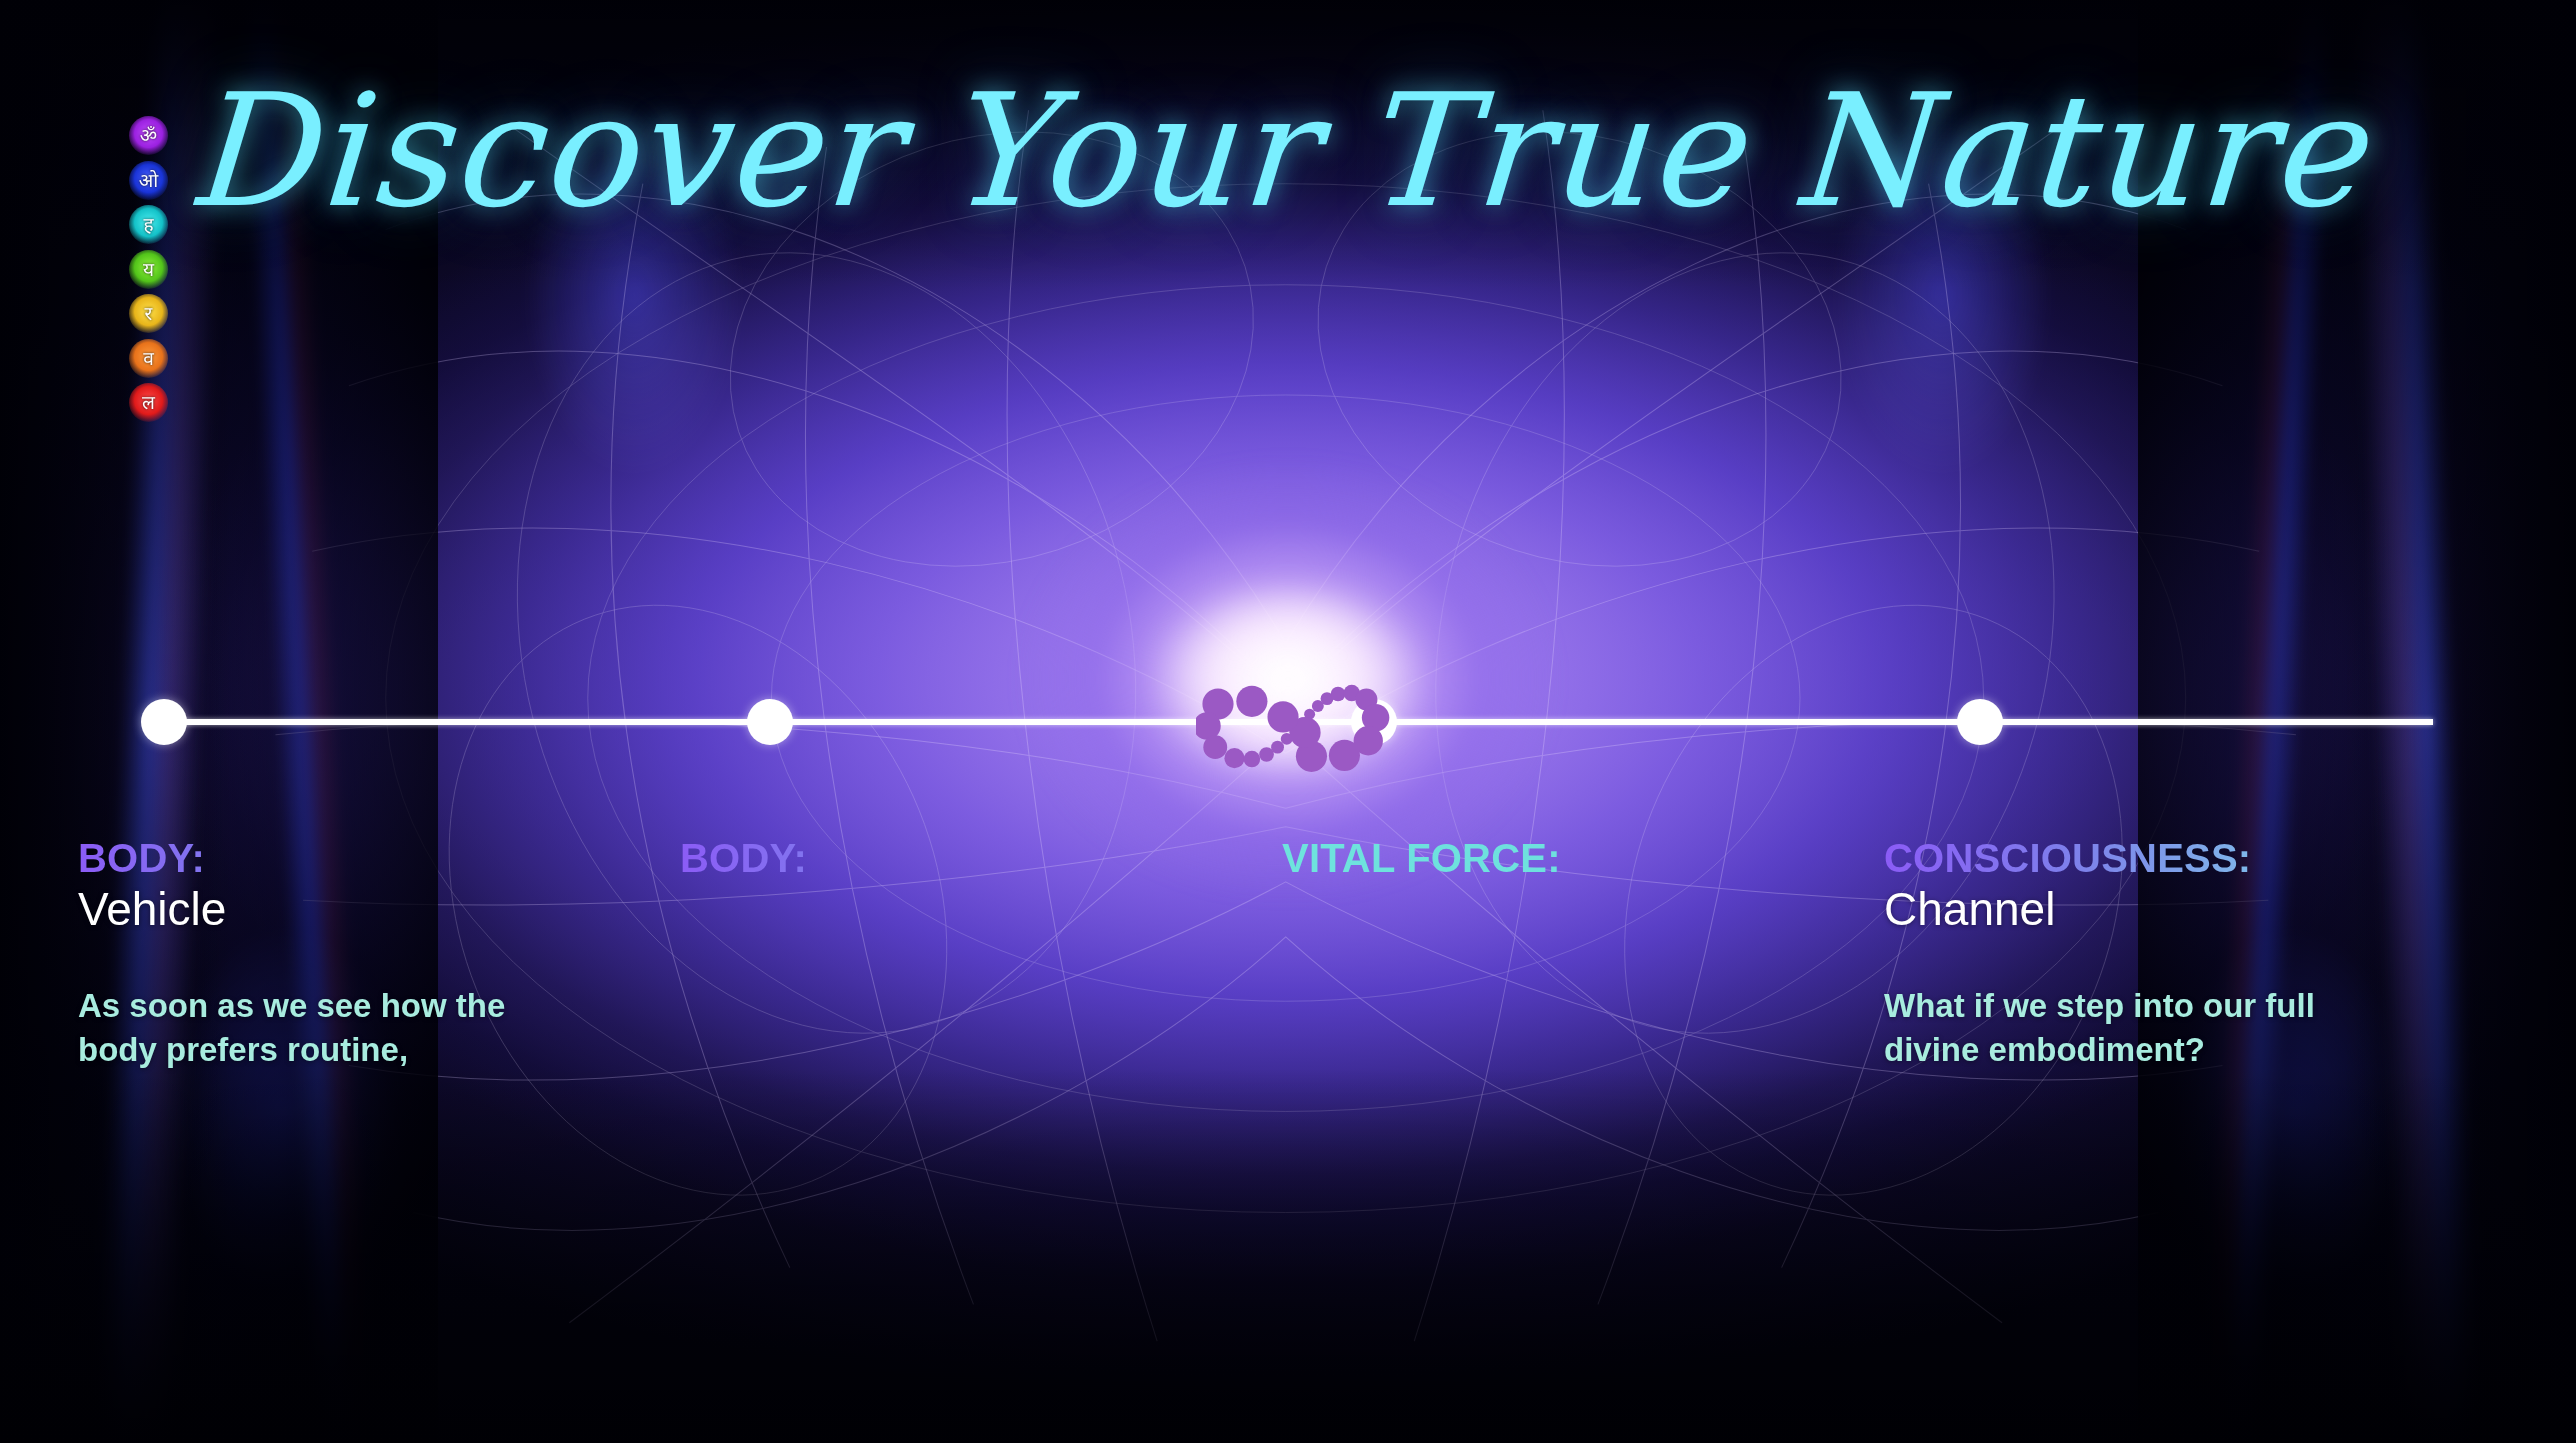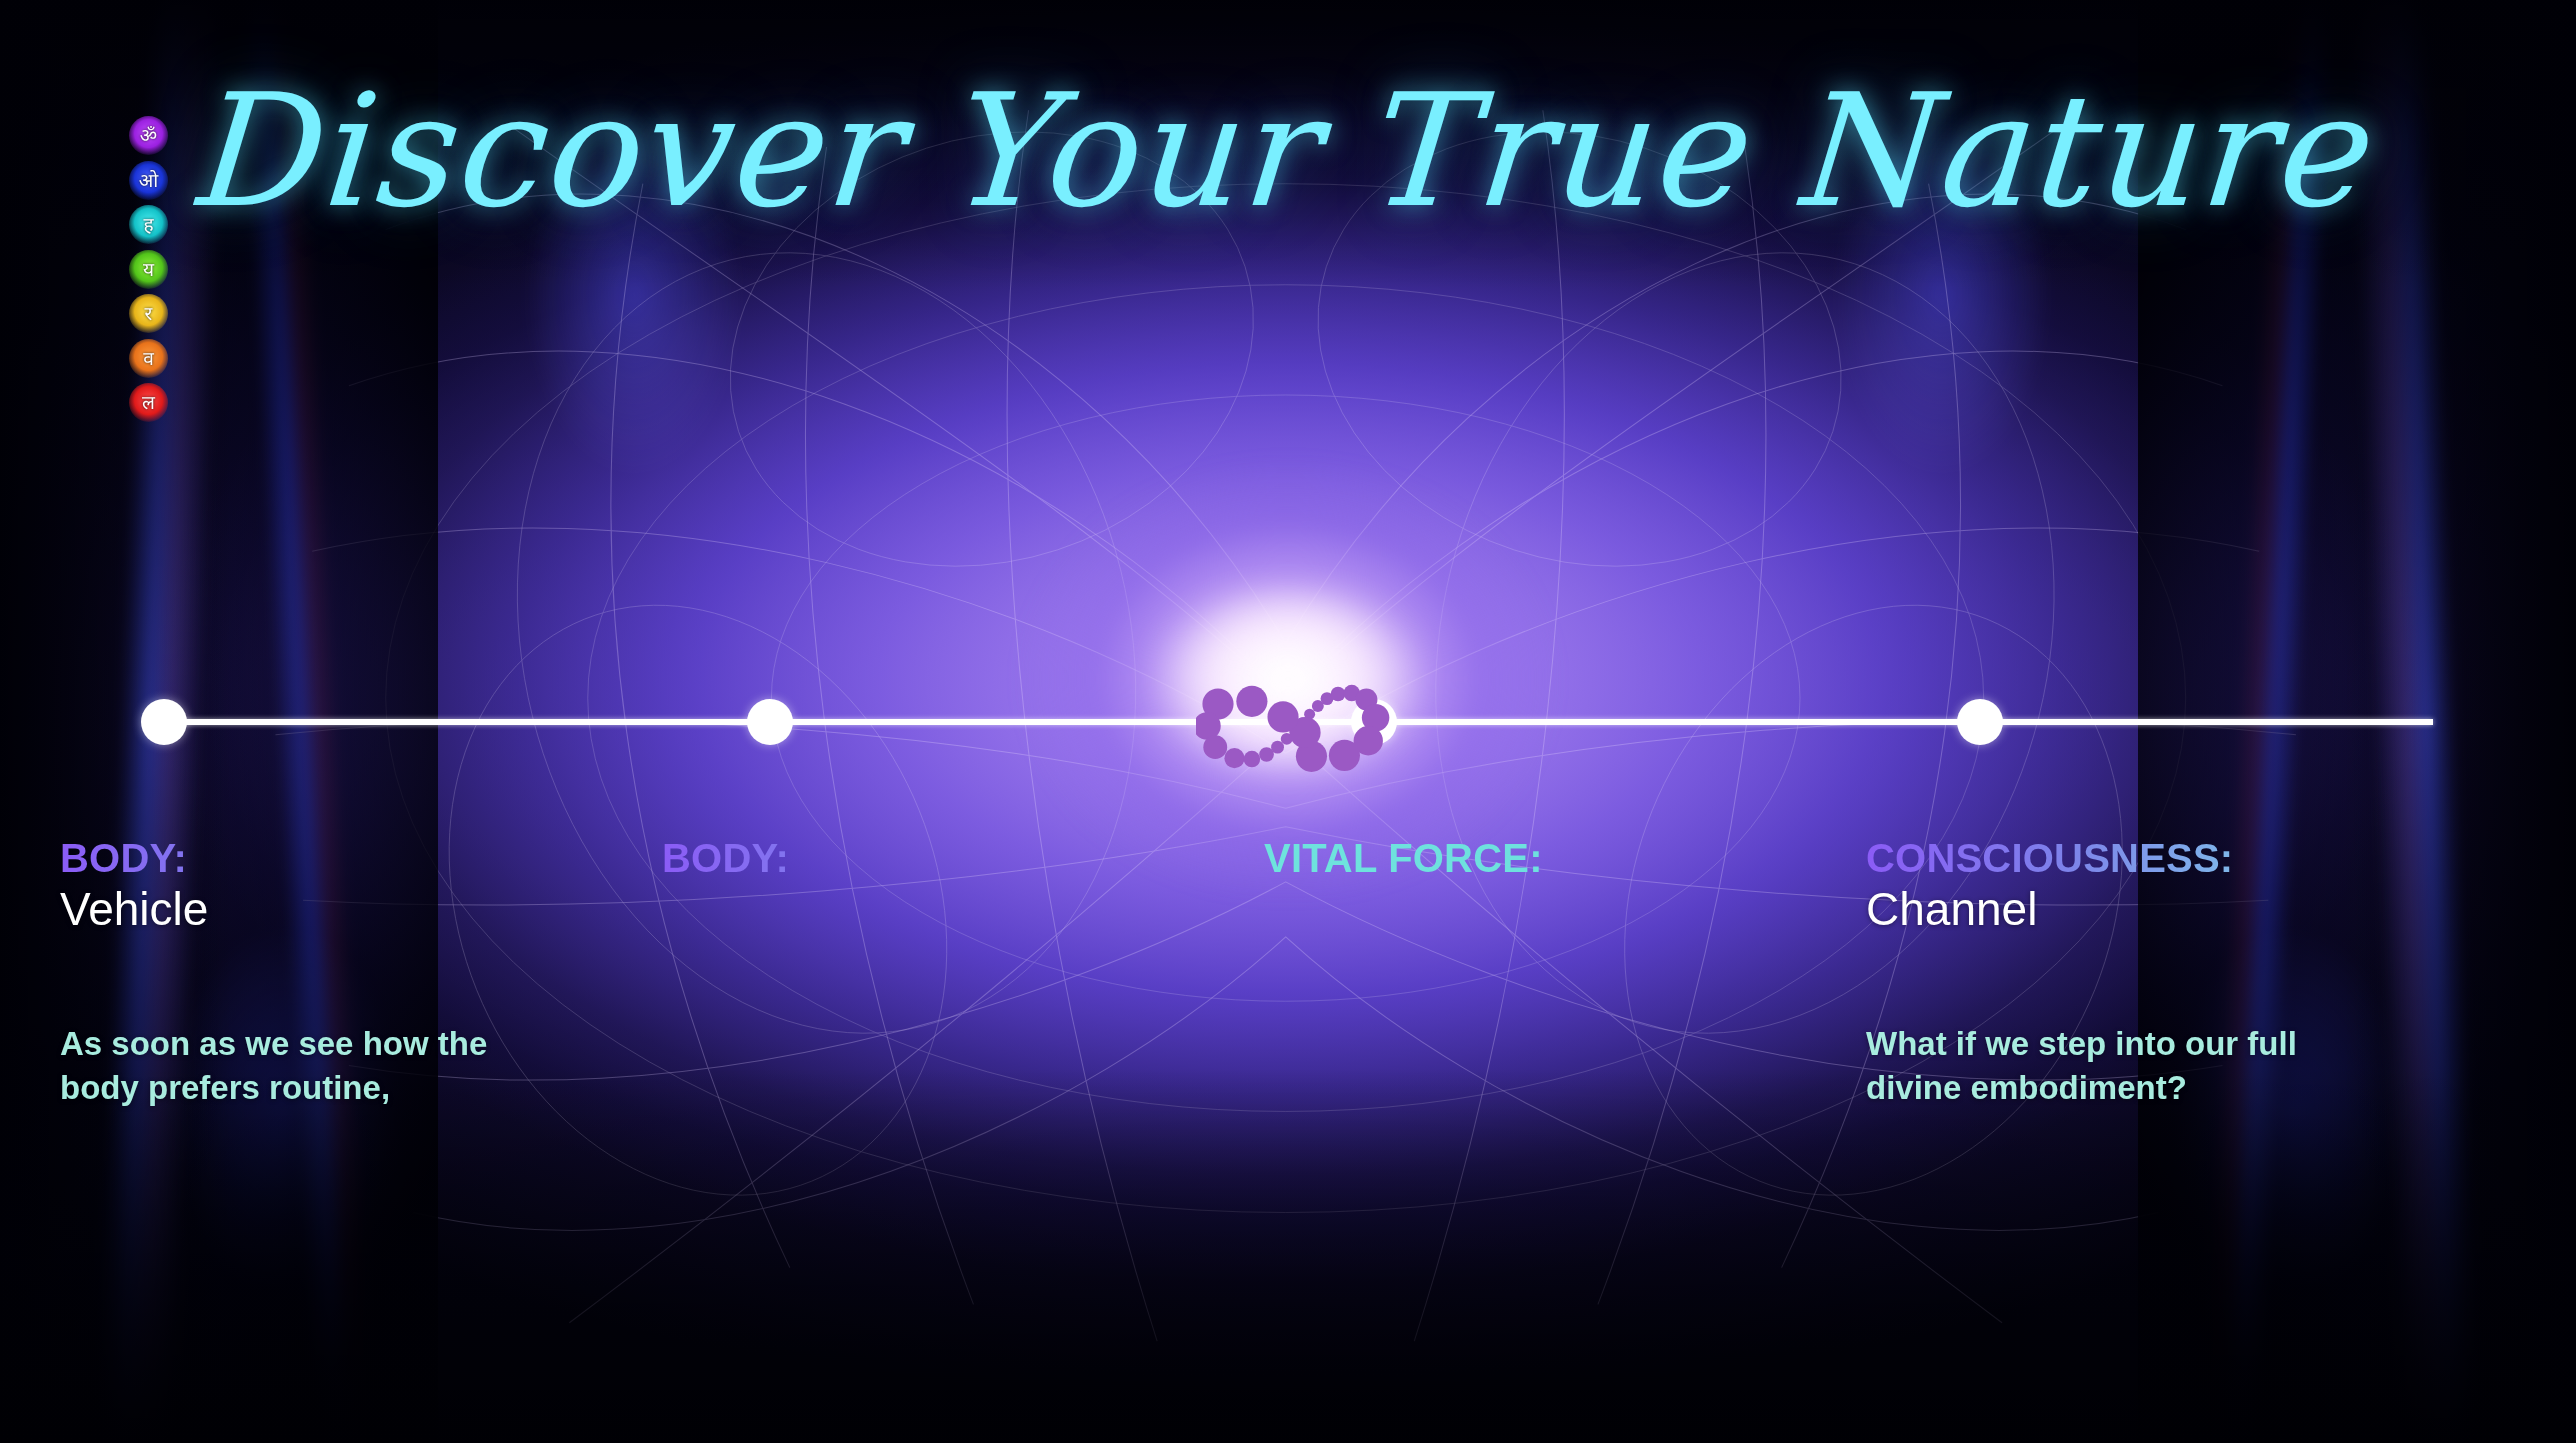--- a/index.html
+++ b/index.html
@@ -126,21 +126,21 @@
   }
   .infinity{
     position:absolute; top:-51px; left:1196px;
     width:197px; height:101px; z-index:14;
   }
   .infinity svg{ width:100%; height:100%; display:block; }
 
   
   .columns{
     position:absolute; left:0; top:836px; width:100%;
-    display:flex; z-index:15; padding:0 142px 0 60px;
+    display:flex; z-index:15; padding:0 142px 0 78px;
   }
   .col{ width:602px; flex:0 0 602px; }
   .col:last-child{ flex:0 0 auto; }
 
   .kicker{
     font-size:40px; font-weight:bold; letter-spacing:0.2px;
     background-image:linear-gradient(90deg,#8b5cf6 0%,#7d82ea 33%,#7fc0e9 66%,#6ee3dd 100%);
     -webkit-background-clip:text; background-clip:text;
     -webkit-text-fill-color:transparent; color:transparent;
     white-space:nowrap;
@@ -148,21 +148,21 @@
   .kicker.teal{
     background-image:linear-gradient(90deg,#6ee3dd 0%,#6ee0de 50%,#74dbe2 100%);
   }
   .subtitle{
     margin-top:1px;
     font-size:46px; font-weight:400; color:#ffffff;
     white-space:nowrap;
     text-shadow:0 0.9px 5.5px rgba(0,0,0,.45);
   }
   .body{
-    margin-top:86px;
+    margin-top:48px;
     font-size:33px; font-weight:bold; line-height:1.32;
     color:#a8ecdf;
     max-width:514px;
     text-shadow:0 0.9px 5.5px rgba(0,0,0,.45);
   }
 </style>
 </head>
 <body>
 
 <div class="stage">

